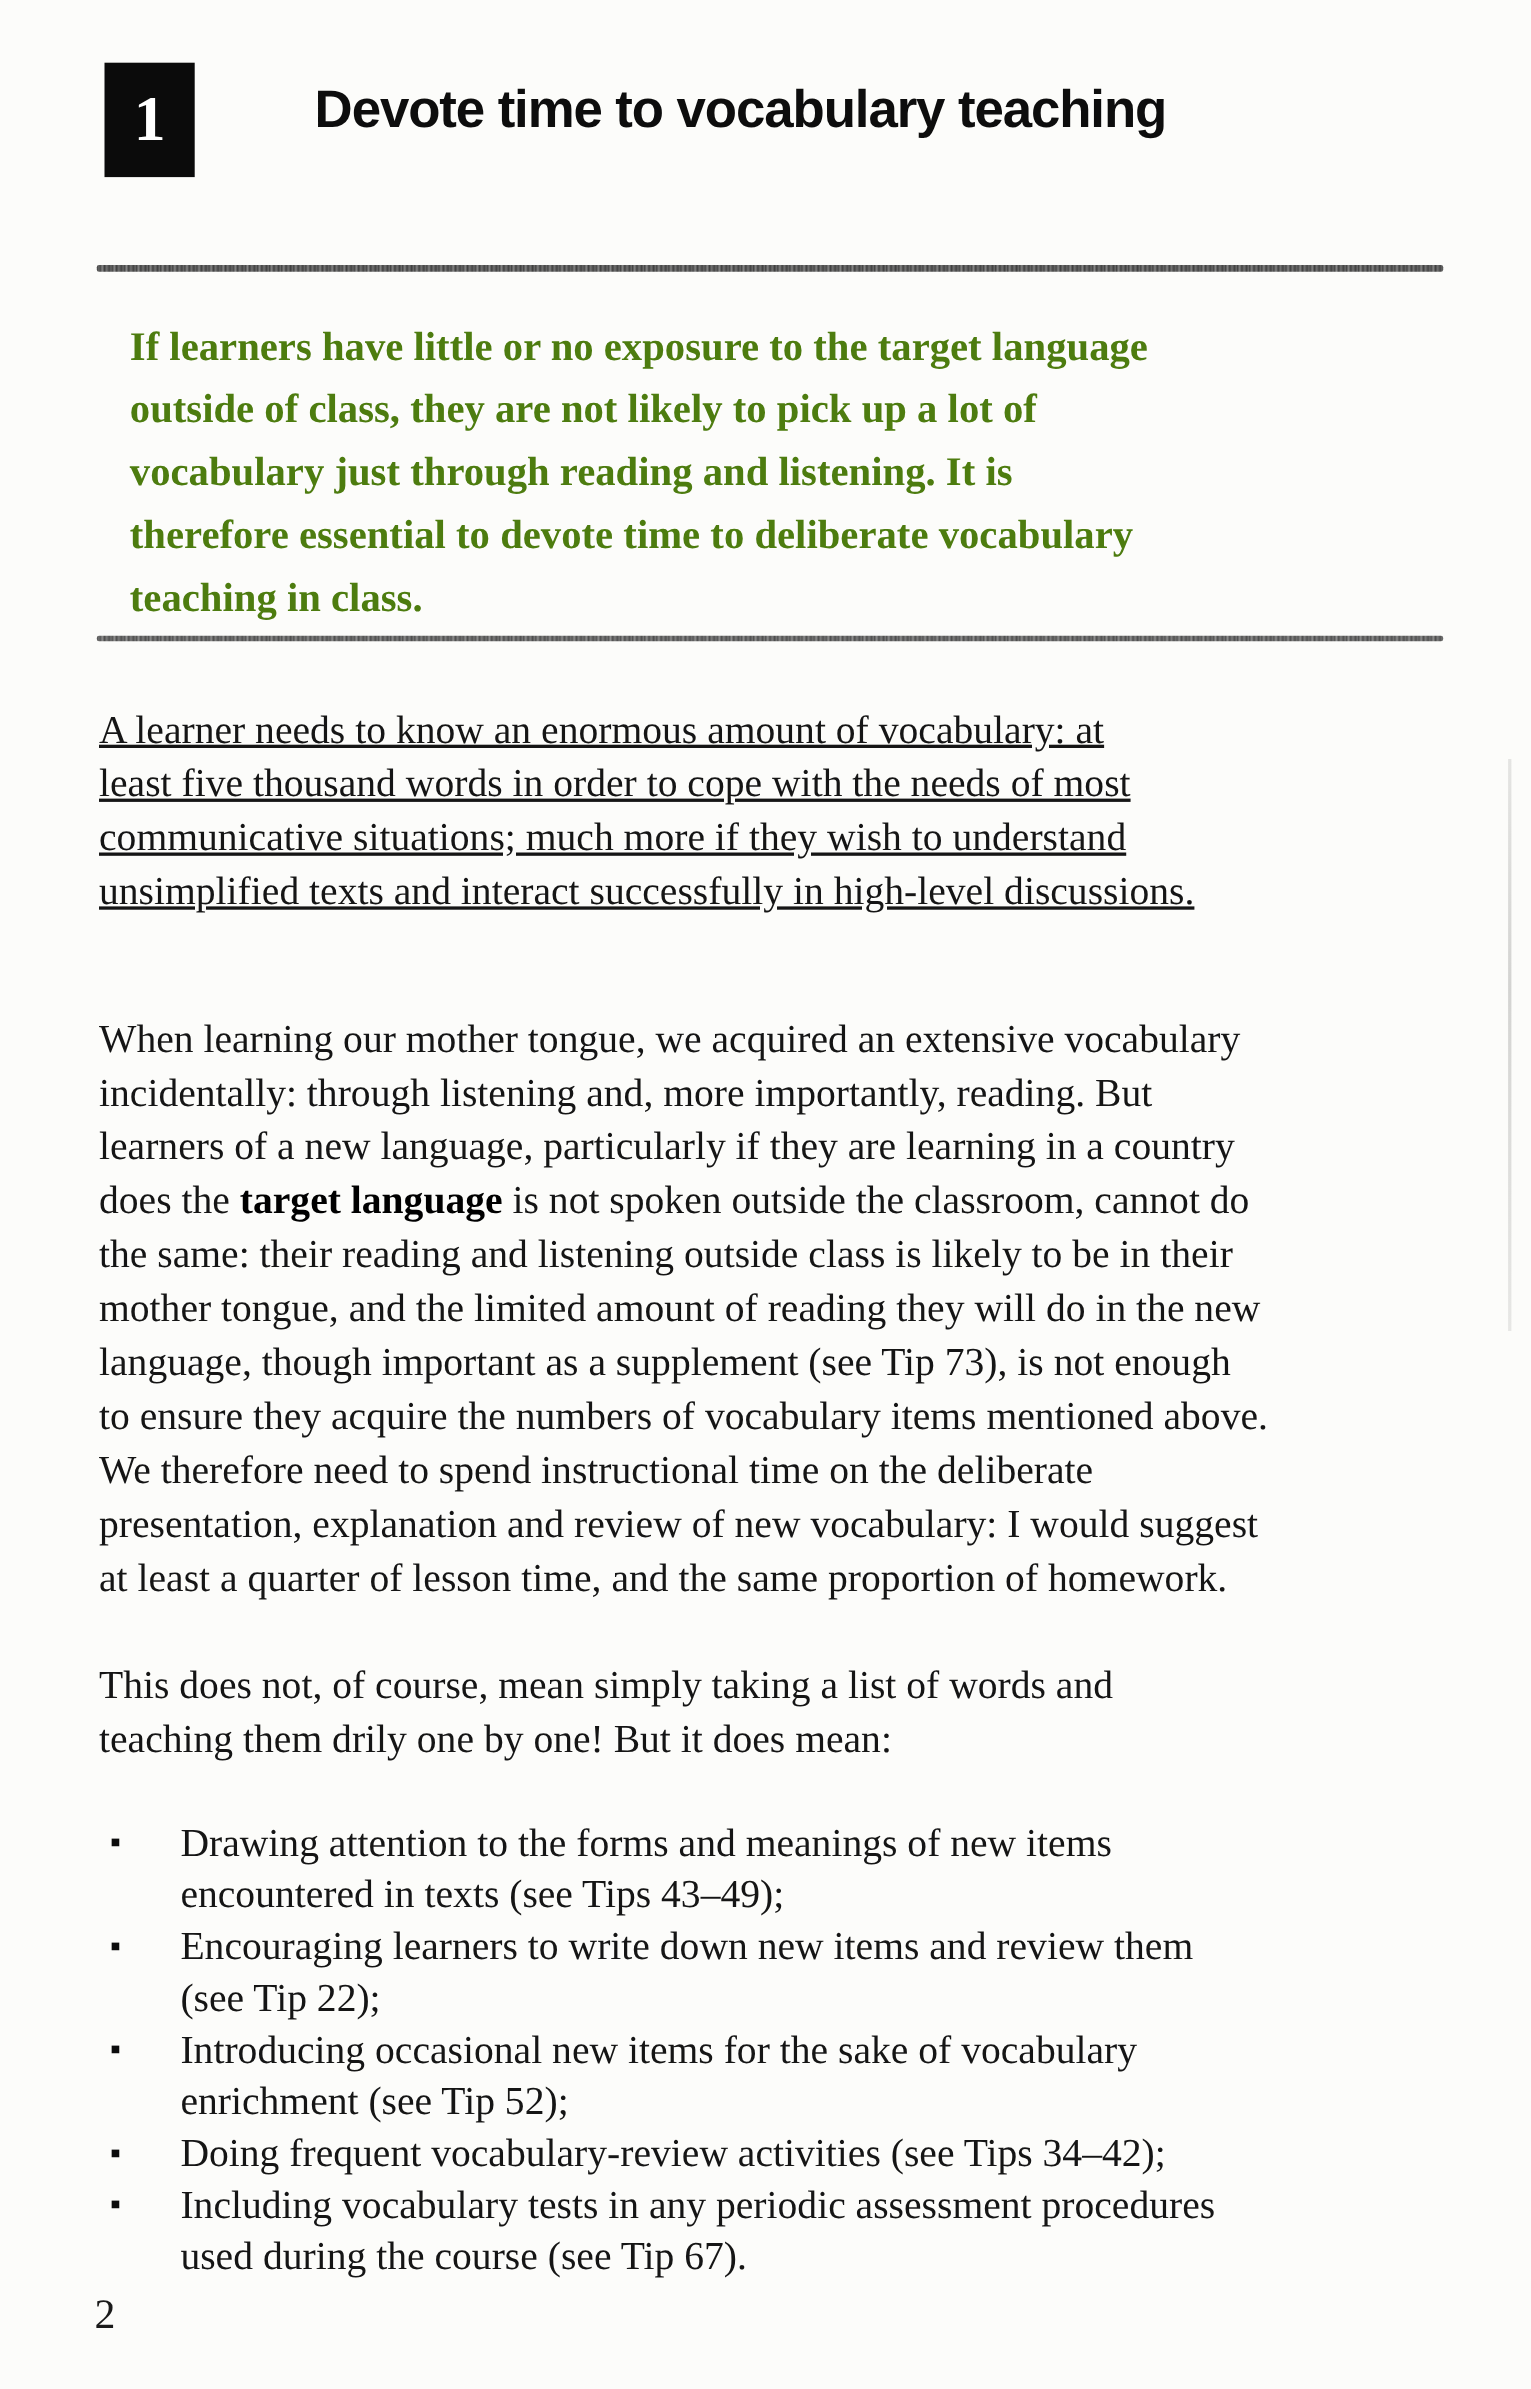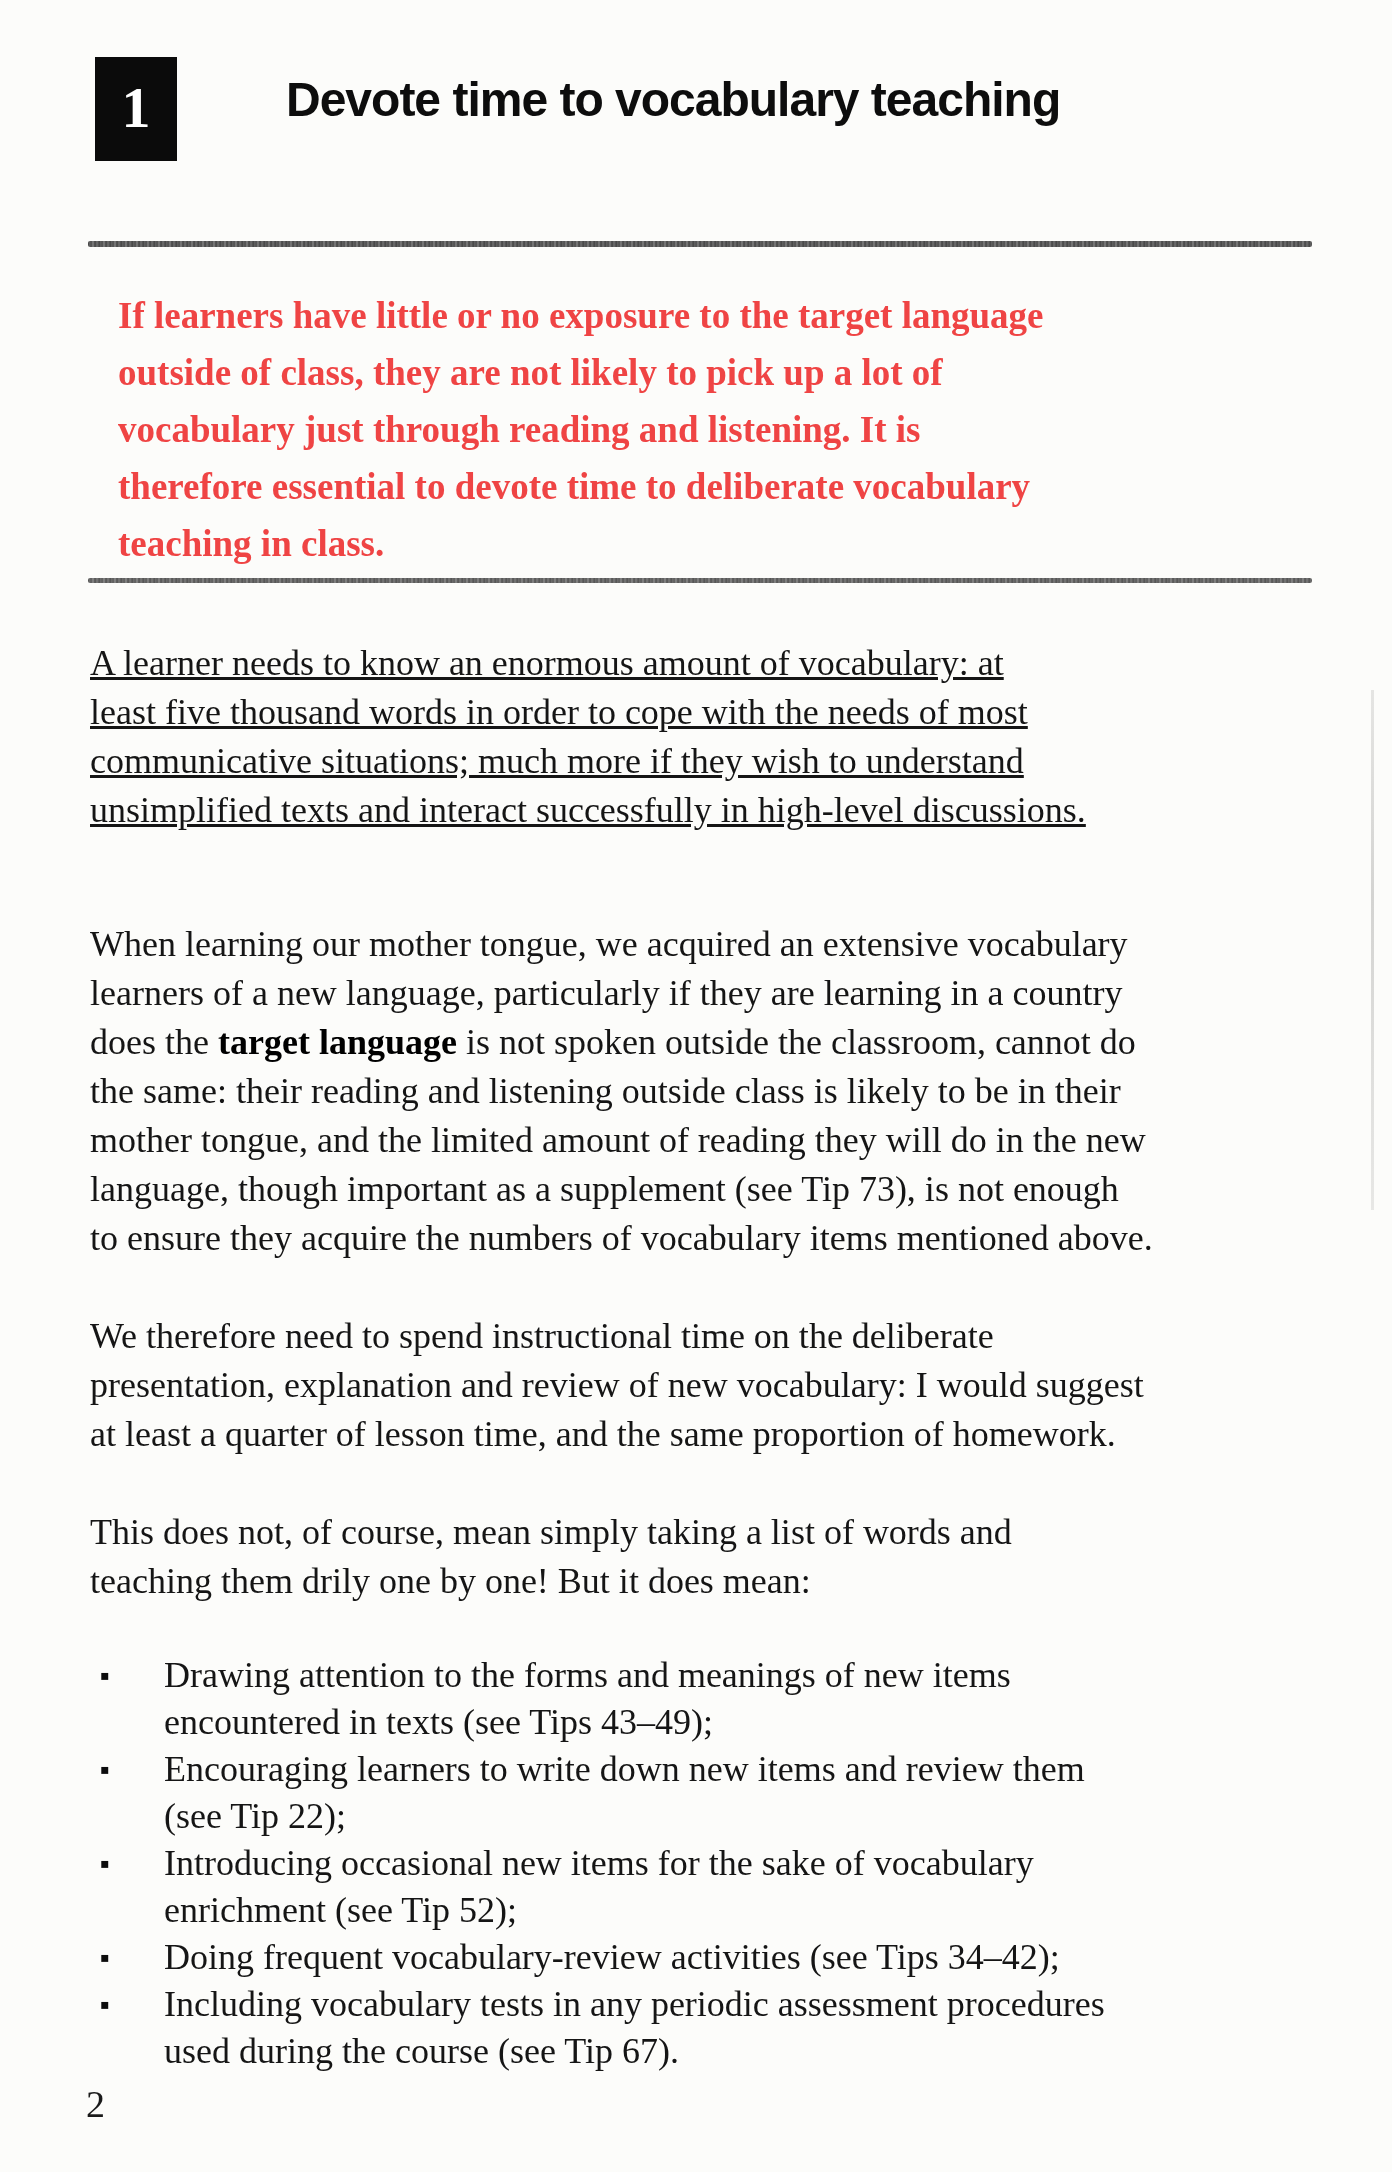--- a/index.html
+++ b/index.html
@@ -67,21 +67,21 @@
   .rule-bottom { top: 578px; height: 5px; opacity: 0.85; }
 
   
   .intro {
     position: absolute;
     left: 118px;
     top: 287px;
     font-weight: bold;
     font-size: 37px;
     line-height: 57px;
-    color: #ef4444;
+    color: #4d7c0f;
   }
   .intro .line { white-space: nowrap; }
 
   
   .para {
     position: absolute;
     left: 90px;
     font-size: 36px;
     line-height: 49px;
     color: #151515;
@@ -155,20 +155,21 @@
 
   <section class="para p1">
     <div class="line">A learner needs to know an enormous amount of vocabulary: at</div>
     <div class="line">least five thousand words in order to cope with the needs of most</div>
     <div class="line">communicative situations; much more if they wish to understand</div>
     <div class="line">unsimplified texts and interact successfully in high-level discussions.</div>
   </section>
 
   <section class="para p2">
     <div class="line">When learning our mother tongue, we acquired an extensive vocabulary</div>
+    <div class="line">incidentally: through listening and, more importantly, reading. But</div>
     <div class="line">learners of a new language, particularly if they are learning in a country</div>
     <div class="line"><span>does the </span><strong>target language</strong><span> is not spoken outside the classroom, cannot do</span></div>
     <div class="line">the same: their reading and listening outside class is likely to be in their</div>
     <div class="line">mother tongue, and the limited amount of reading they will do in the new</div>
     <div class="line">language, though important as a supplement (see Tip 73), is not enough</div>
     <div class="line">to ensure they acquire the numbers of vocabulary items mentioned above.</div>
   </section>
 
   <section class="para p3">
     <div class="line">We therefore need to spend instructional time on the deliberate</div>

